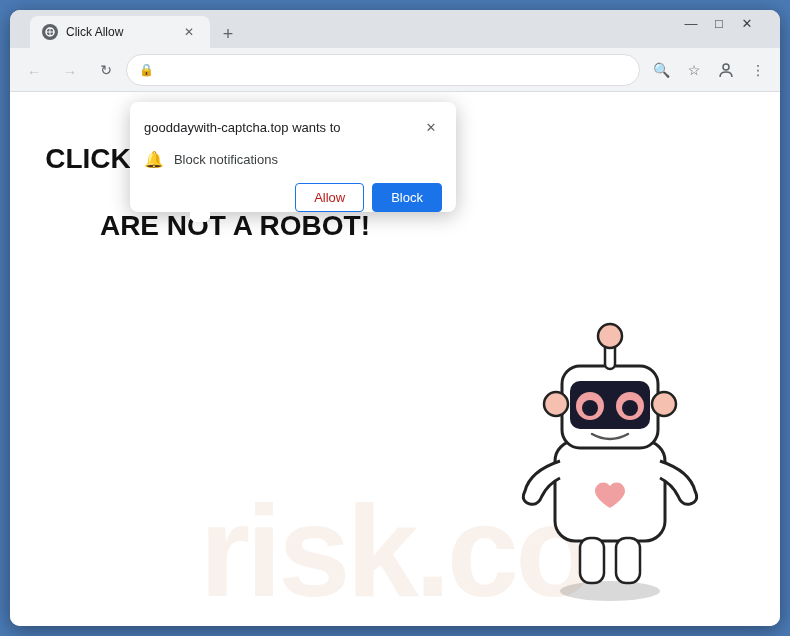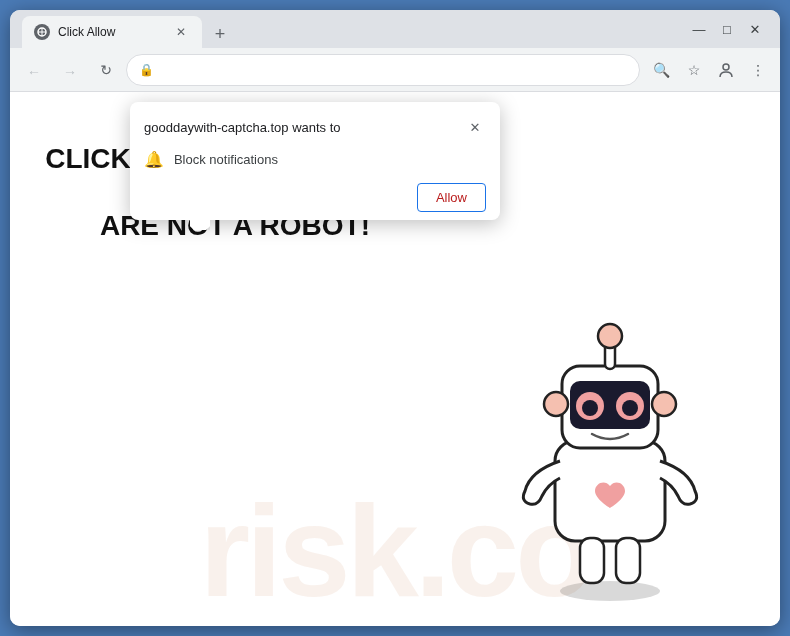--- a/index.html
+++ b/index.html
@@ -20,22 +20,22 @@
       overflow: hidden;
       box-shadow: 0 4px 20px rgba(0,0,0,0.4);
       display: flex;
       flex-direction: column;
     }
     
     .title-bar {
       background: #dee1e6;
       height: 38px;
       display: flex;
-      align-items: center;
-      padding: 0 12px;
+      align-items: flex-start;
+      padding: 0 20px;
       gap: 0;
     }
     .tabs-row {
       display: flex;
       align-items: flex-end;
       height: 38px;
       flex: 1;
     }
     .tab-active {
       background: #f1f3f4;
@@ -231,26 +231,26 @@
       right: 40px;
       bottom: 20px;
       width: 260px;
       height: 320px;
     }
     
     .notification-popup {
       position: absolute;
       top: 10px;
       left: 120px;
-      width: 370px;
+      width: 326px;
       background: white;
       border-radius: 8px;
       box-shadow: 0 4px 20px rgba(0,0,0,0.25);
       z-index: 10;
-      padding-bottom: 8px;
+      padding-bottom: 0;
     }
     .popup-header {
       display: flex;
       align-items: center;
       justify-content: space-between;
       padding: 14px 14px 8px 14px;
     }
     .popup-title {
       font-size: 13px;
       color: #202124;
@@ -429,17 +429,18 @@
       <div class="popup-header">
         <span class="popup-title">gooddaywith-captcha.top wants to</span>
         <div class="popup-close-btn">✕</div>
       </div>
       <div class="popup-notification-row">
         <span class="bell-icon">🔔</span>
         <span class="notification-label">Block notifications</span>
       </div>
       <div class="popup-actions">
         <button class="btn-allow">Allow</button>
+        <button class="btn-block">Block</button>
       </div>
       <div class="popup-tail"></div>
     </div>
   </div>
 </div>
 
 </body></html>

